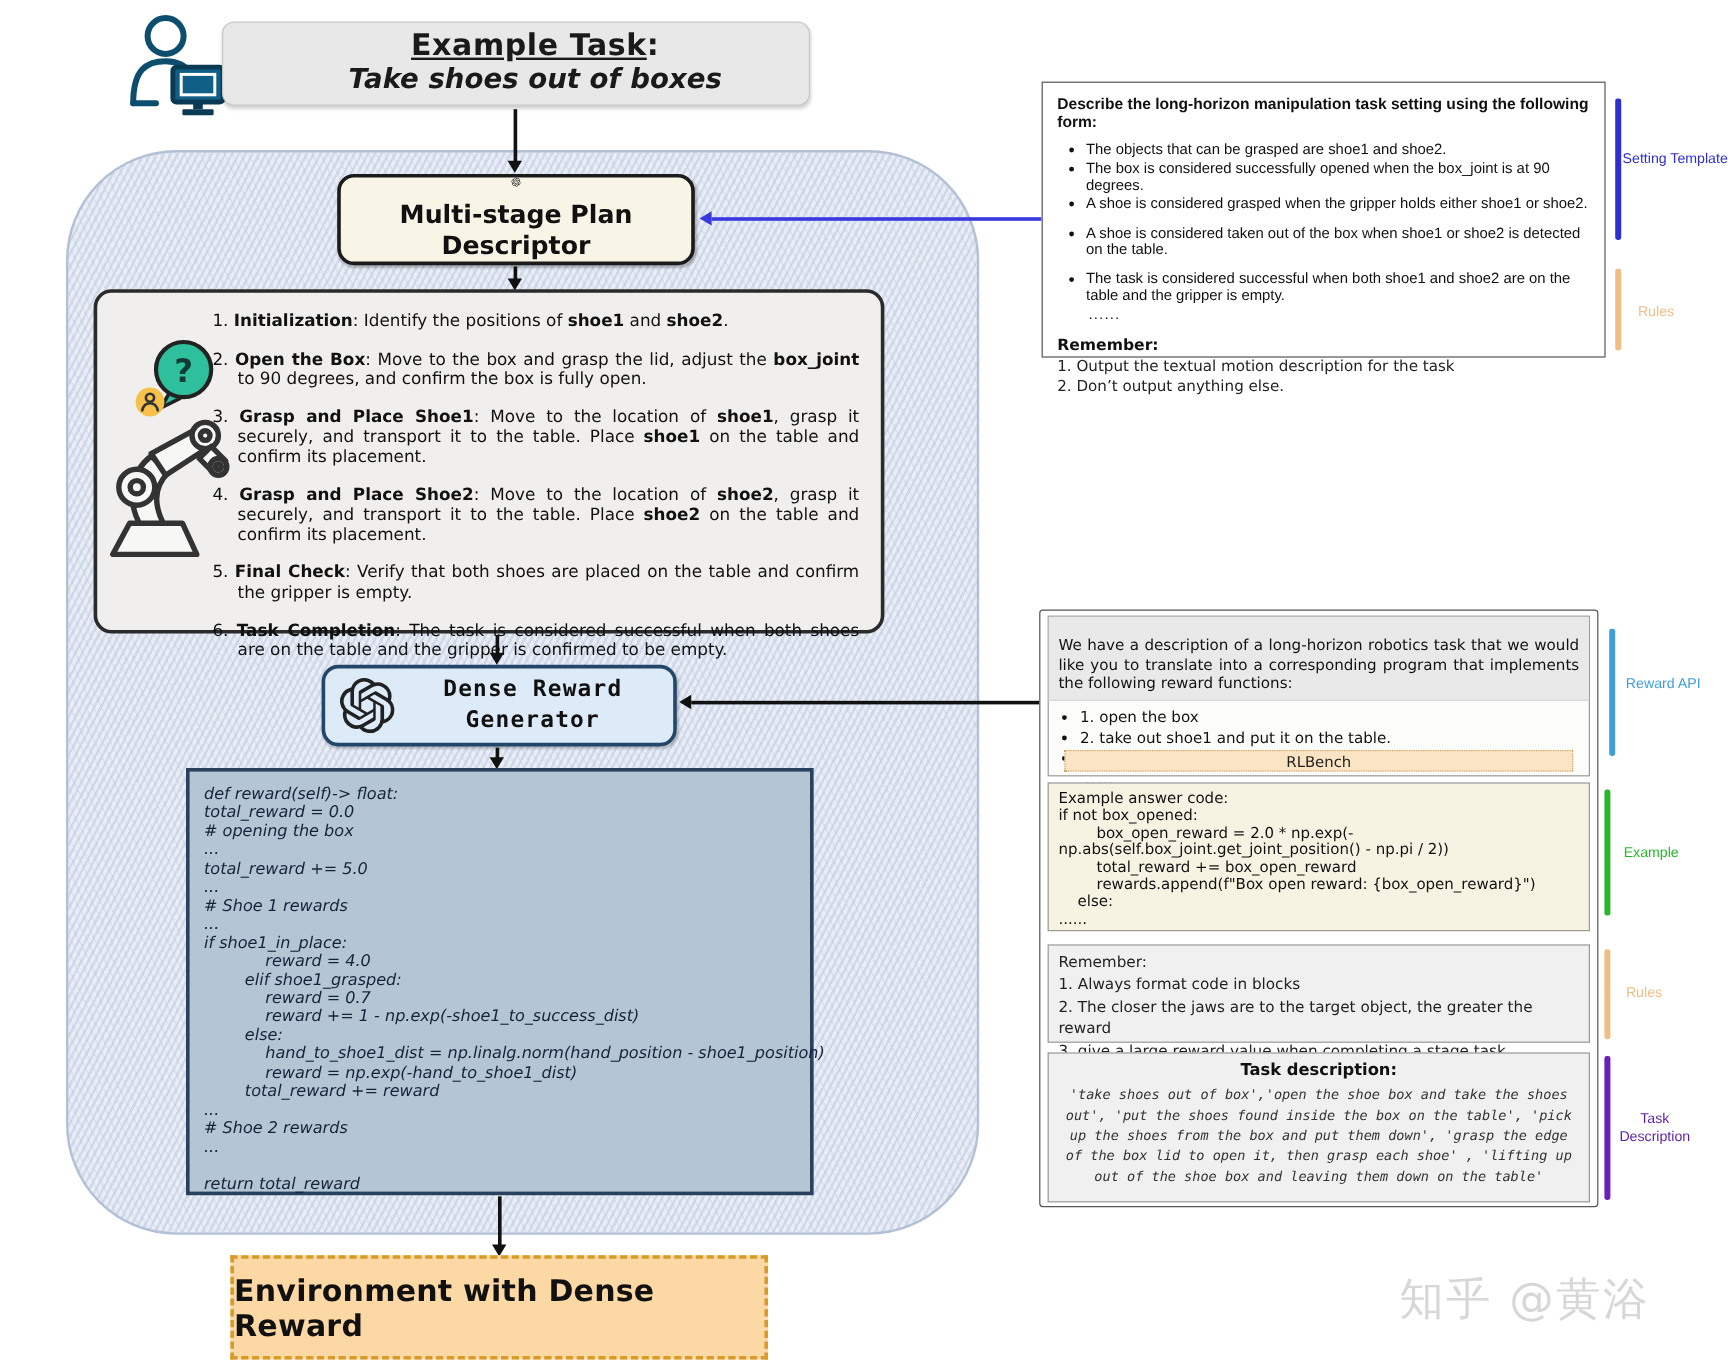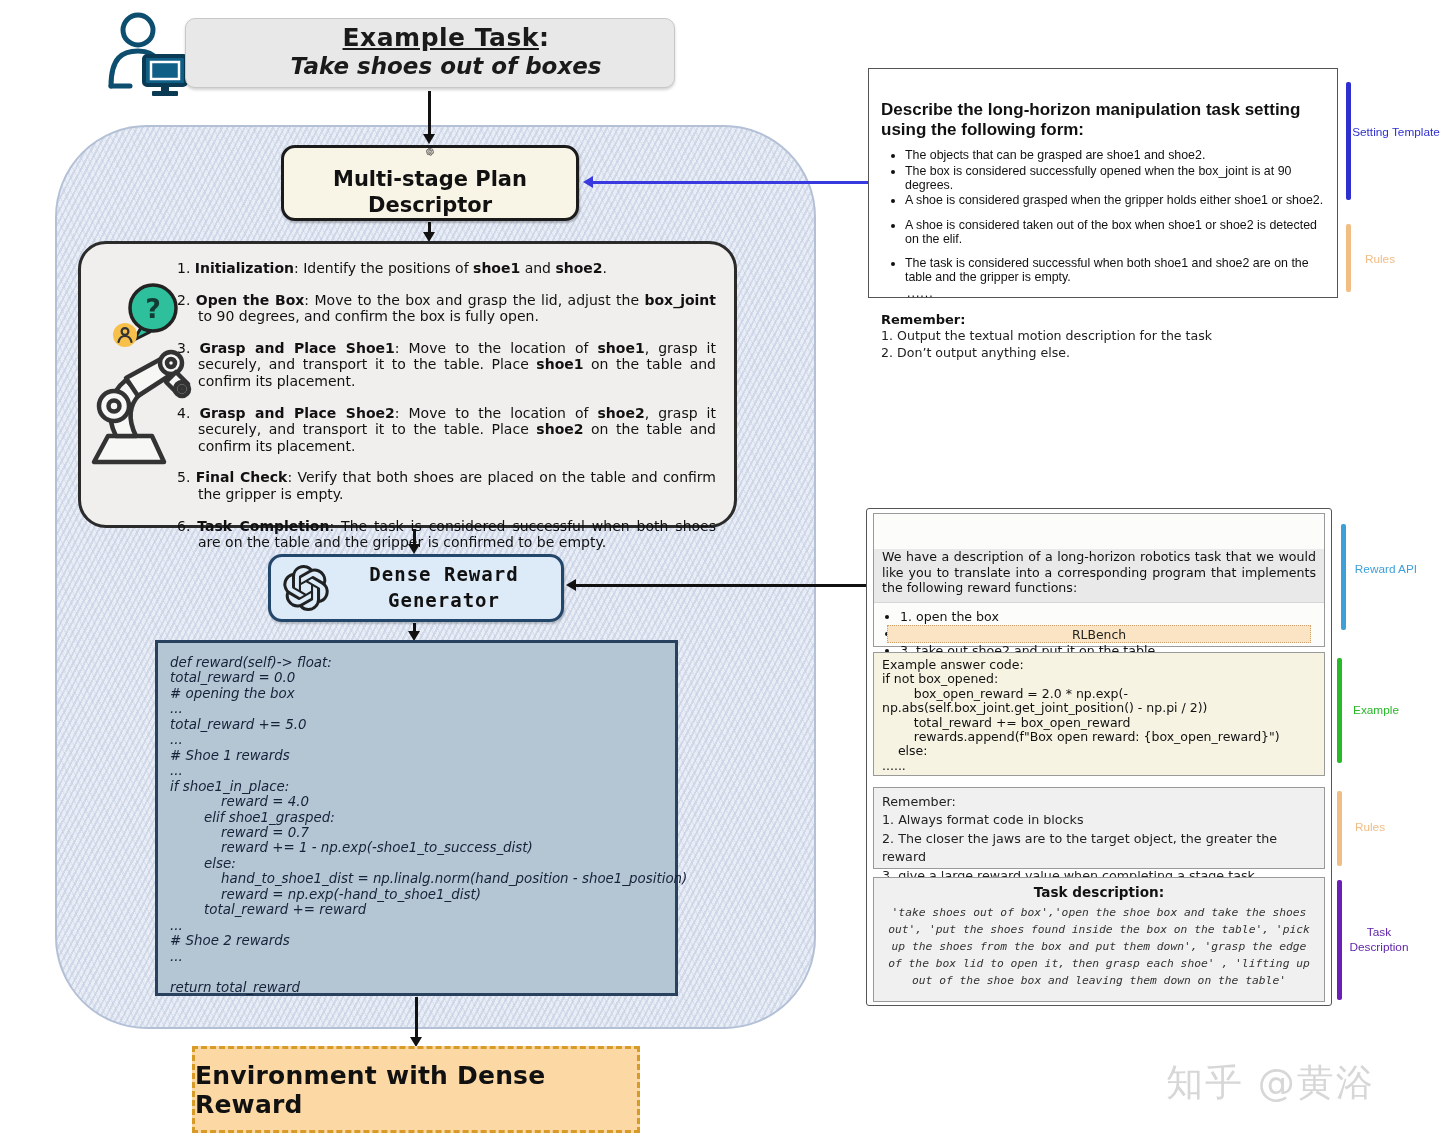--- a/index.html
+++ b/index.html
@@ -23,21 +23,21 @@
       repeating-linear-gradient(64deg,rgba(205,214,232,.45) 0 1.5px,rgba(255,255,255,0) 1.5px 6px),
       #e9edf5;}
 
   
   .descriptor-box{left:281px;top:145px;width:298px;height:76px;background:#f8f4e6;border:3.5px solid #1b1b1b;border-radius:14px;display:flex;align-items:center;gap:10px;padding:0 12px;box-sizing:border-box;box-shadow:1px 2px 2px rgba(0,0,0,.25);flex-direction:column;}
   .descriptor-text{flex:1;text-align:center;font-size:21px;font-weight:bold;color:#111;line-height:1.25;}
   .rewardgen-box{left:268px;top:554px;width:296px;height:68px;background:#ddeaf7;border:3px solid #23466b;border-radius:14px;display:flex;align-items:center;gap:10px;padding:0 12px;box-sizing:border-box;box-shadow:1px 2px 2px rgba(0,0,0,.2);}
   .rewardgen-text{flex:1;text-align:center;font-family:"DejaVu Sans Mono",monospace;font-size:19px;font-weight:bold;color:#111;line-height:1.35;letter-spacing:1px;}
 
   
-  .steps-box{left:78px;top:241px;width:659px;height:287px;background:#f0efed;border:3px solid #2b2b2b;border-radius:28px;box-sizing:border-box;padding:16px 18px 10px 96px;}
+  .steps-box{left:78px;top:241px;width:659px;height:287px;background:#f0efed;border:3px solid #2b2b2b;border-radius:15px;box-sizing:border-box;padding:16px 18px 10px 96px;}
   .step{font-size:14px;color:#111;line-height:16.6px;text-align:justify;padding-left:21px;text-indent:-21px;margin-bottom:15px;}
   .step:last-child{margin-bottom:4px;}
 
   
   .code-box{left:155px;top:640px;width:523px;height:356px;background:#b4c6d3;border:3px solid #27415f;box-sizing:border-box;padding:12px 10px 8px 12px;}
   .code-line{font-size:13.4px;font-style:italic;color:#16213a;line-height:15.45px;white-space:pre;font-family:"DejaVu Sans",sans-serif;}
 
   
   .env-box{left:192px;top:1046px;width:448px;height:87px;background:#fcd8a5;border:3.5px dashed #d89b28;box-sizing:border-box;display:flex;align-items:center;justify-content:center;}
   .env-label{font-size:25px;font-weight:bold;color:#111;letter-spacing:.2px;}
@@ -46,32 +46,32 @@
   .varrow{width:2.6px;background:#111;}
   .varrow .head{position:absolute;left:50%;transform:translateX(-50%);bottom:-9px;width:0;height:0;border-left:6.5px solid transparent;border-right:6.5px solid transparent;border-top:10px solid #111;}
   .harrow{height:2.6px;background:#111;}
   .harrow .head-left{position:absolute;top:50%;transform:translateY(-50%);left:-10px;width:0;height:0;border-top:6.5px solid transparent;border-bottom:6.5px solid transparent;border-right:10px solid #111;}
   .harrow.blue{background:#3939e0;}
   .harrow.blue .head-left{border-right-color:#3939e0;}
 
   
   .panel{background:#fff;border:1.6px solid #555;box-sizing:border-box;}
   .top-panel{left:868px;top:68px;width:470px;height:230px;padding:10px 12px;}
-  .tp-title{font-family:"Liberation Sans",sans-serif;font-size:17px;font-weight:bold;color:#111;margin-top:21px;}
+  .tp-title{font-family:"Liberation Sans",sans-serif;font-size:13px;font-weight:bold;color:#111;}
   ul.tp-bullets{margin:8px 0 0 0;padding-left:24px;font-family:"Liberation Sans",sans-serif;font-size:12.4px;color:#111;}
   ul.tp-bullets li{margin-bottom:1.5px;}
   .tp-gap{height:9px;}
   .tp-ellipsis{font-family:"Liberation Sans",sans-serif;font-size:12.4px;color:#111;padding-left:26px;letter-spacing:1px;}
   .tp-remember-title{font-size:13px;font-weight:bold;color:#111;margin-top:12px;}
   .tp-remember-item{font-size:12.6px;color:#222;line-height:1.4;}
 
   .bottom-panel{left:866px;top:508px;width:466px;height:498px;border-radius:3px;}
   .bp-section{position:absolute;left:6px;right:6px;box-sizing:border-box;border:1px solid #9a9a9a;}
   .bp-s1{top:4px;height:134px;background:#fcfcfa;}
-  .bp-s1 .para{background:#e9e9e9;padding:0 8px 6px 8px;font-size:12.6px;line-height:1.25;color:#111;text-align:justify;border-bottom:1px solid #d5d5d5;margin-top:35px;}
+  .bp-s1 .para{background:#e9e9e9;padding:16px 8px 6px 8px;font-size:12.6px;line-height:1.25;color:#111;text-align:justify;border-bottom:1px solid #d5d5d5;}
   ul.bp-bullets{margin:6px 0 0 0;padding-left:26px;font-size:12.6px;color:#111;}
   ul.bp-bullets li{margin-bottom:2px;}
   .bp-ellipsis{font-size:12.6px;color:#111;padding-left:30px;letter-spacing:1px;}
   .rlbench{position:absolute;left:13px;right:13px;bottom:3px;height:18px;background:#fbe4c3;border:1.6px dotted #cfa36b;display:flex;align-items:center;justify-content:center;font-size:12.4px;color:#222;box-sizing:border-box;}
   .bp-s2{top:143px;height:124px;background:#f6f3e3;padding:5px 8px;}
   .bp-code-line{font-size:12.5px;color:#111;line-height:14.4px;white-space:pre-wrap;}
   .bp-s3{top:278px;height:82px;background:#f0f0f0;padding:5px 8px;}
   .bp-rule-line{font-size:12.7px;color:#222;line-height:1.45;}
   .bp-s4{top:368px;height:125px;background:#f0f0f0;padding:6px 10px;}
   .bp-task-title{text-align:center;font-size:13.6px;font-weight:bold;color:#111;margin-bottom:5px;}
@@ -219,21 +219,21 @@
 
   <div class="abs panel top-panel">
     <div class="tp-title">Describe the long-horizon manipulation task setting using the following form:</div>
     <ul class="tp-bullets">
         <li>The objects that can be grasped are shoe1 and shoe2.</li>
         <li>The box is considered successfully opened when the box_joint is at 90 degrees.</li>
         <li>A shoe is considered grasped when the gripper holds either shoe1 or shoe2.</li>
       </ul>
     <div class="tp-gap"></div>
     <ul class="tp-bullets" style="margin-top:0">
-        <li>A shoe is considered taken out of the box when shoe1 or shoe2 is detected on the elif.</li>
+        <li>A shoe is considered taken out of the box when shoe1 or shoe2 is detected on the table.</li>
       </ul>
     <div class="tp-gap"></div>
     <ul class="tp-bullets" style="margin-top:0;width:420px">
         <li>The task is considered successful when both shoe1 and shoe2 are on the table and the gripper is empty.</li>
       </ul>
     <div class="tp-ellipsis">......</div>
     <div class="tp-remember-title">Remember:</div>
     <div>
         <div class="tp-remember-item">1. Output the textual motion description for the task</div>
         <div class="tp-remember-item">2. Don’t output anything else.</div>

